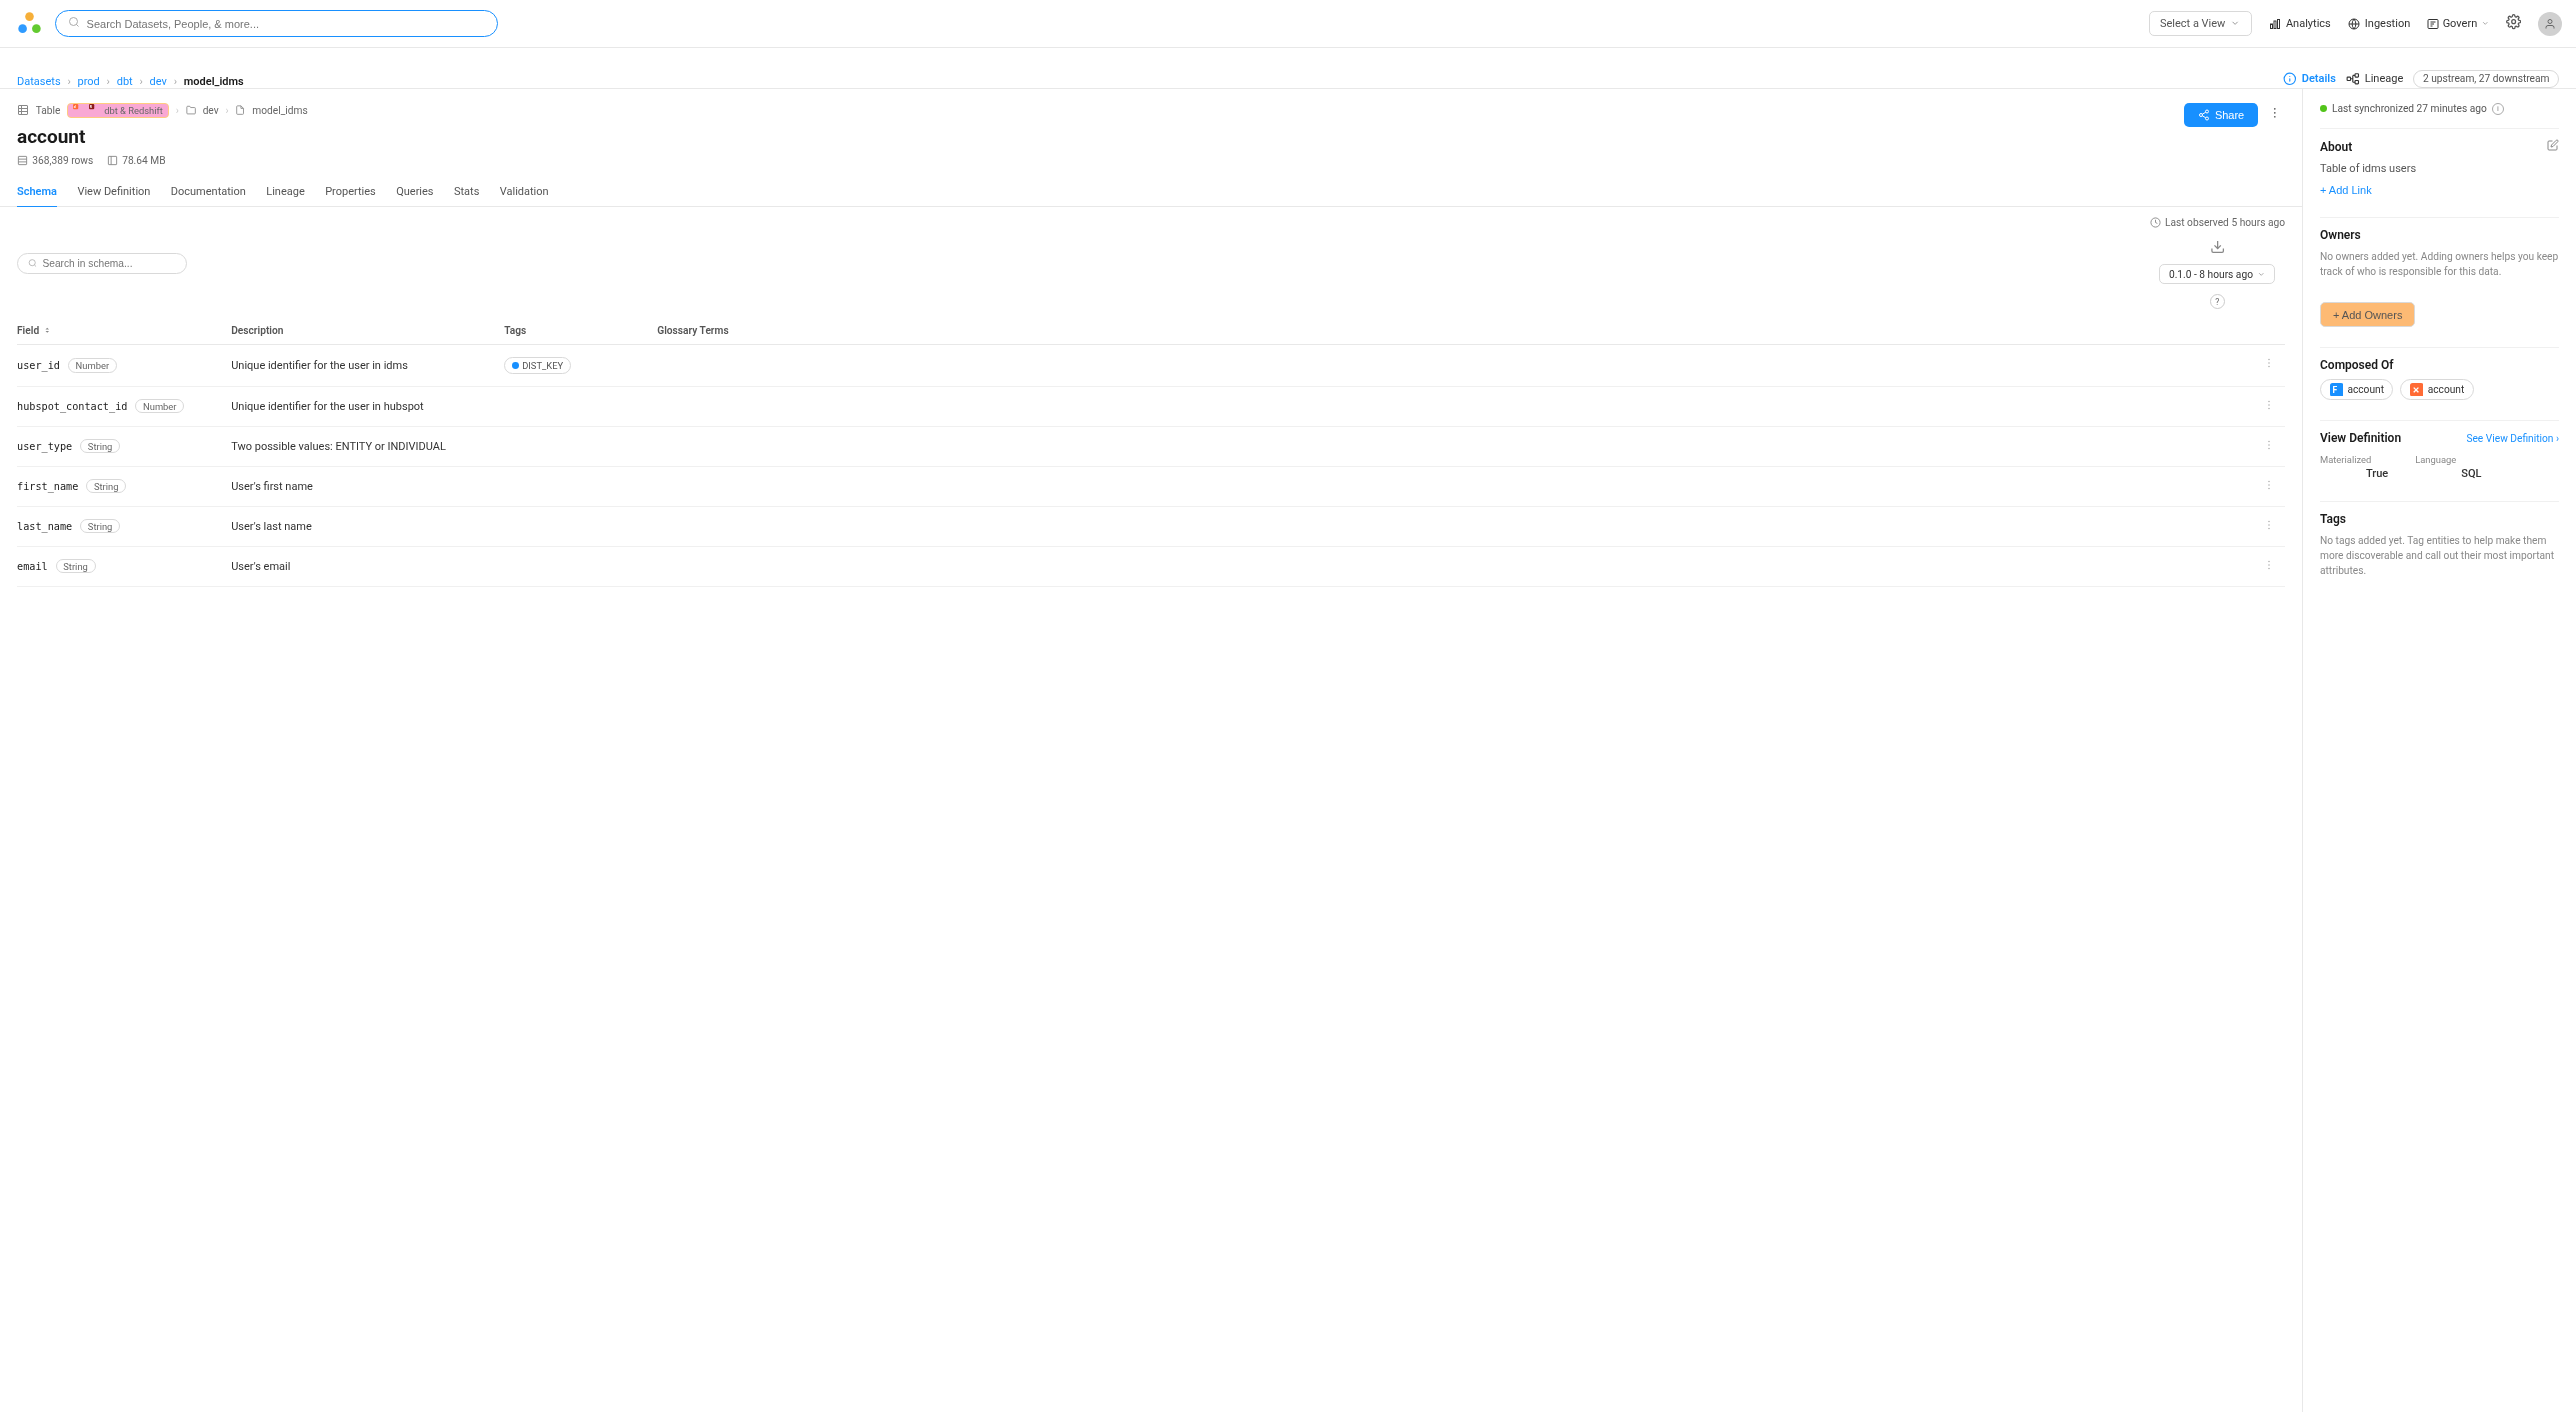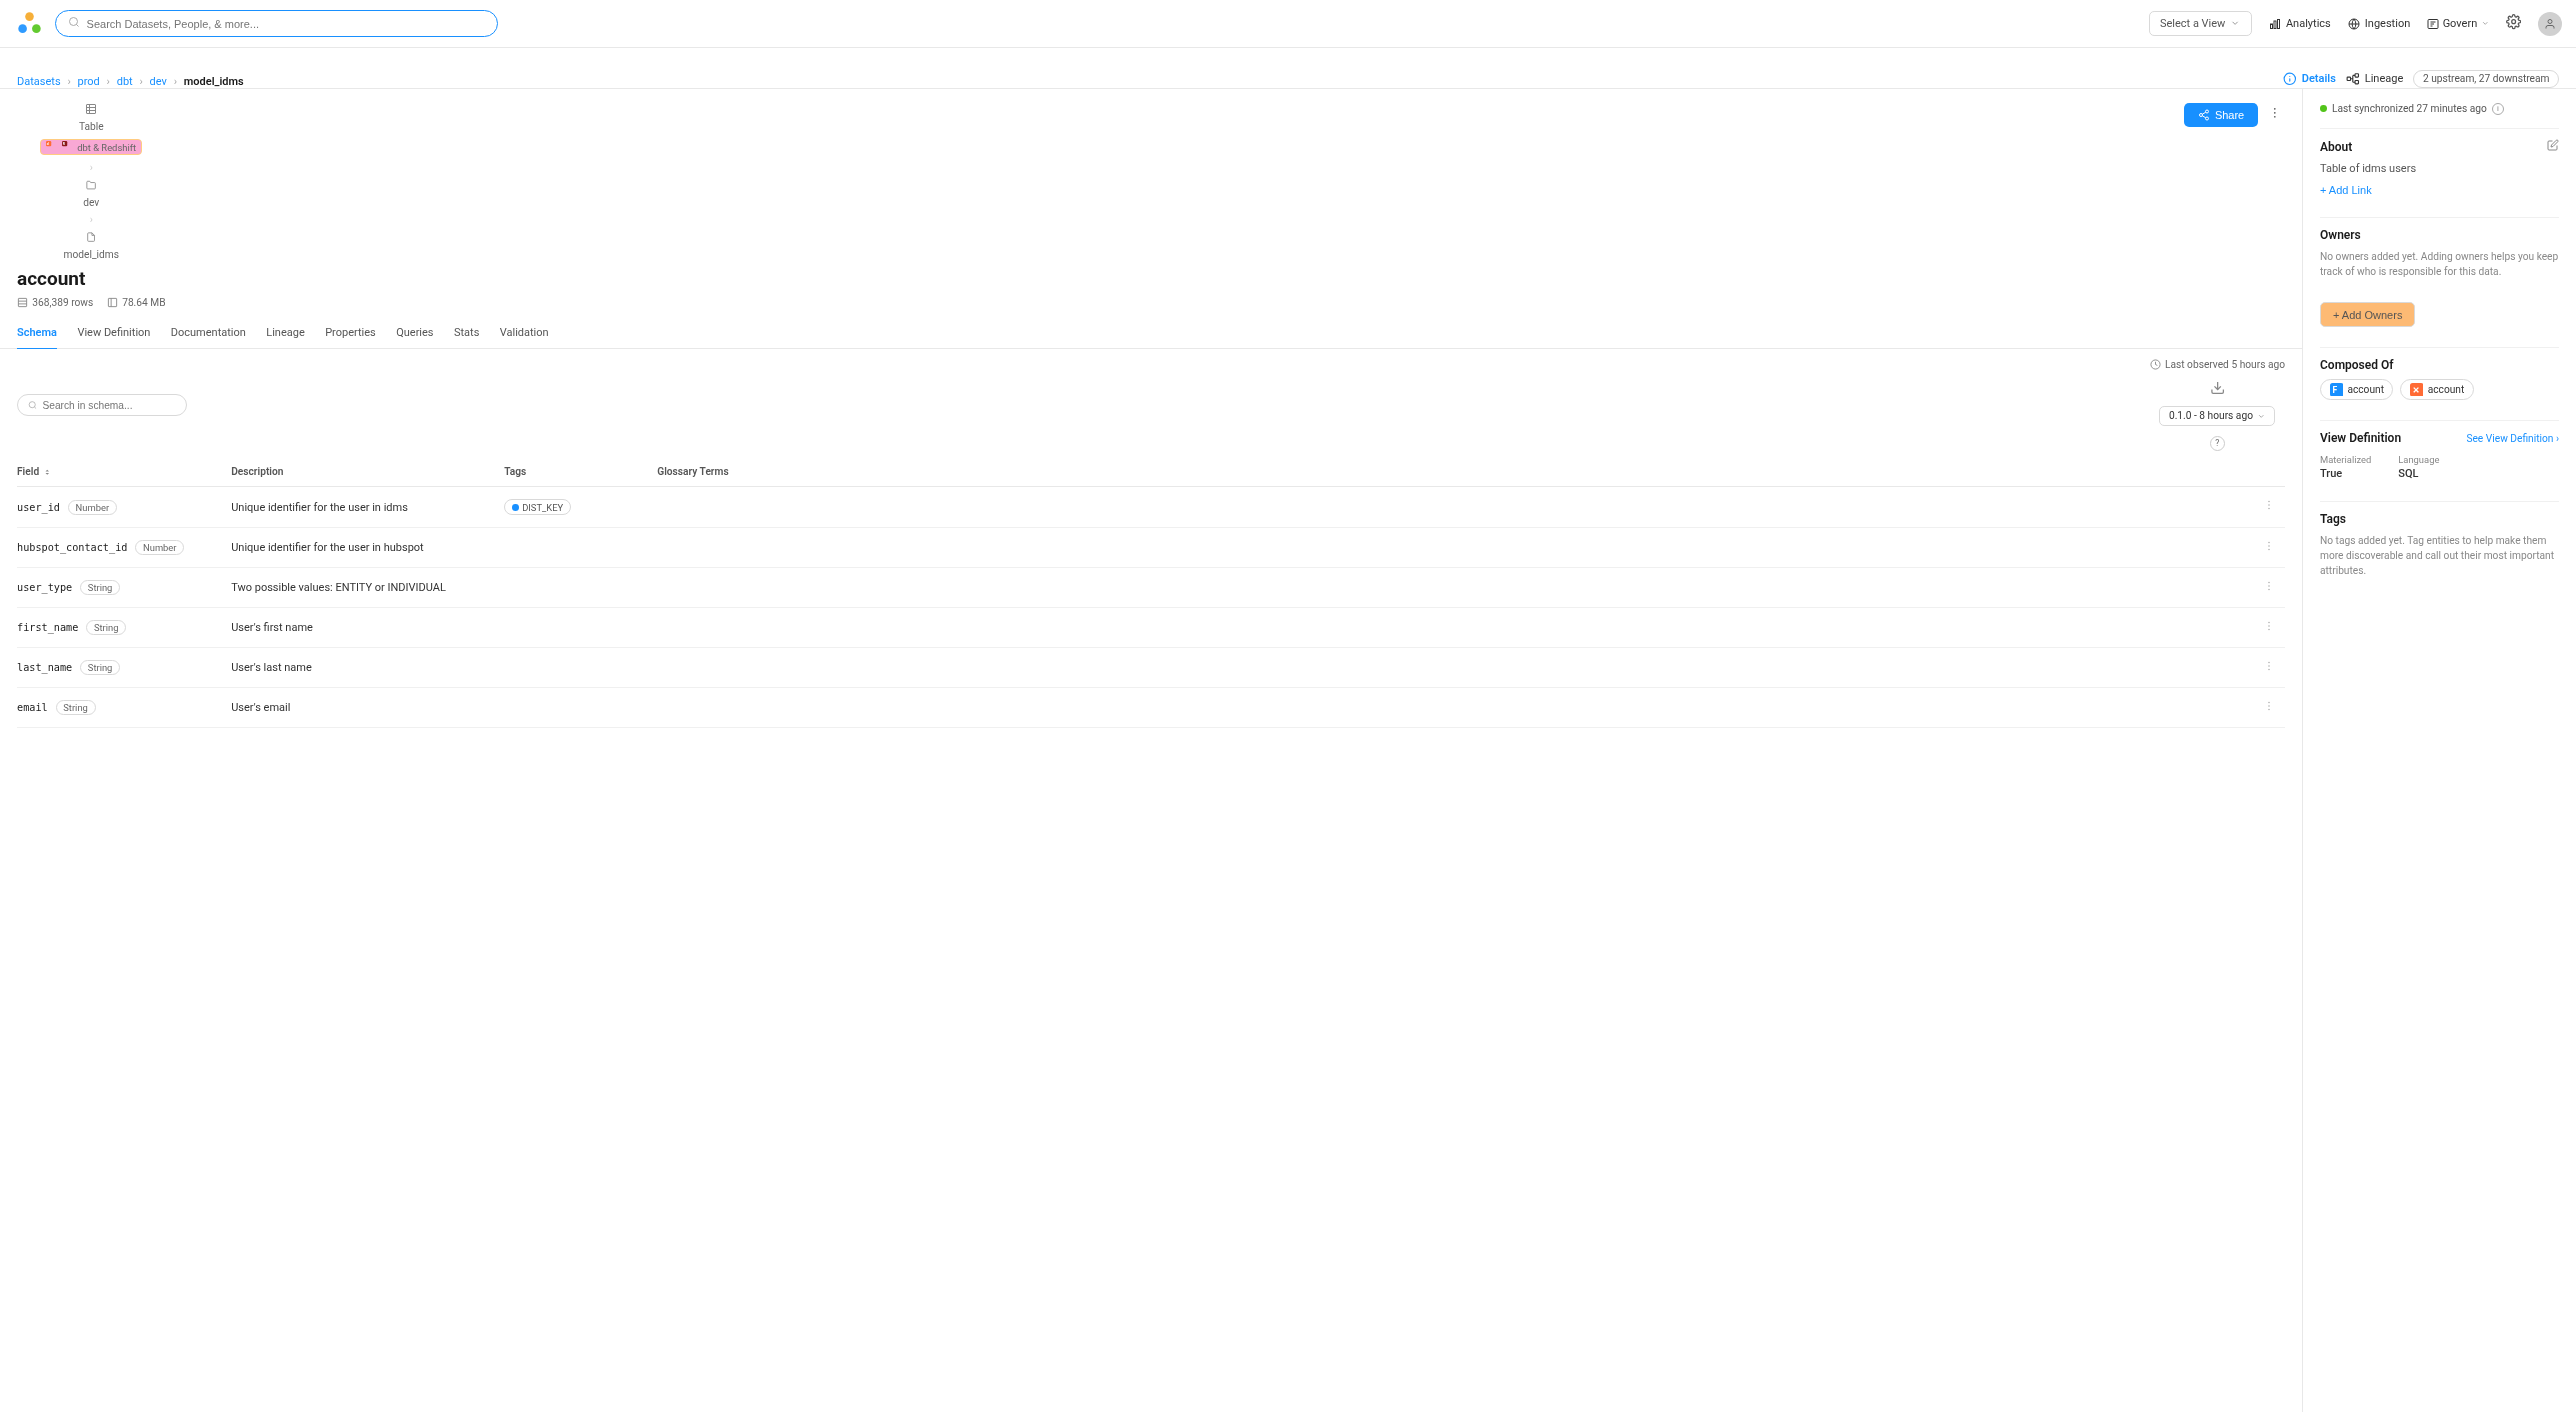--- a/index.html
+++ b/index.html
@@ -53,21 +53,21 @@
     }
 
     
     .main-layout { display: flex; height: calc(100vh - 89px); }
 
     
     .left-panel { flex: 1; overflow-y: auto; border-right: 0.9px solid #e8e8e8; }
 
     
     .table-info { padding: 13.6px 17px 10.2px; }
-    .table-meta { display: flex; align-items: center; gap: 6.8px; font-size: 10.2px; color: #666; margin-bottom: 6.8px; flex-direction: column; }
+    .table-meta { display: flex; align-items: center; gap: 6.8px; font-size: 10.2px; color: #666; margin-bottom: 6.8px; }
     .source-badge {
       display: flex; align-items: center; gap: 3.4px; cursor: pointer;
       background: #f9a8d4; border: 0.9px solid #ffcc80; border-radius: 4px; padding: 0.9px 5.1px; font-size: 9.4px;
     }
     .meta-sep { color: #ccc; }
     .table-title { font-size: 19px; font-weight: 700; color: #1a1a1a; margin-bottom: 6.8px; }
     .table-stats { display: flex; align-items: center; gap: 13.6px; font-size: 10.2px; color: #666; }
     .stat-item { display: flex; align-items: center; gap: 4.3px; }
     .share-btn {
       display: flex; align-items: center; gap: 5.1px; background: #1890ff; color: #fff;
@@ -150,21 +150,21 @@
     .composed-item {
       display: flex; align-items: center; gap: 4.3px; border: 0.9px solid #d9d9d9;
       border-radius: 13.6px; padding: 2.6px 8.5px; font-size: 10.2px; color: #333; cursor: pointer;
     }
 
     .view-def-header { display: flex; align-items: center; justify-content: space-between; margin-bottom: 8.5px; }
     .see-view-def { font-size: 10.2px; color: #1890ff; cursor: pointer; }
     .view-def-props { display: flex; gap: 27px; }
     .prop-item { }
     .prop-label { font-size: 9.4px; color: #888; margin-bottom: 2.6px; }
-    .prop-value { font-size: 11px; color: #333; font-weight: 500; }
+    .prop-value { font-size: 11px; color: #333; font-weight: 500; margin-left: 46px; }
 
     .tags-empty { font-size: 10.2px; color: #888; line-height: 1.5; }
 
     .divider { border: none; border-top: 0.9px solid #f0f0f0; margin: 10.2px 0; }
 
     
     ::-webkit-scrollbar { width: 5.1px; }
     ::-webkit-scrollbar-track { background: #f1f1f1; }
     ::-webkit-scrollbar-thumb { background: #ccc; border-radius: 2.6px; }
   </style>

